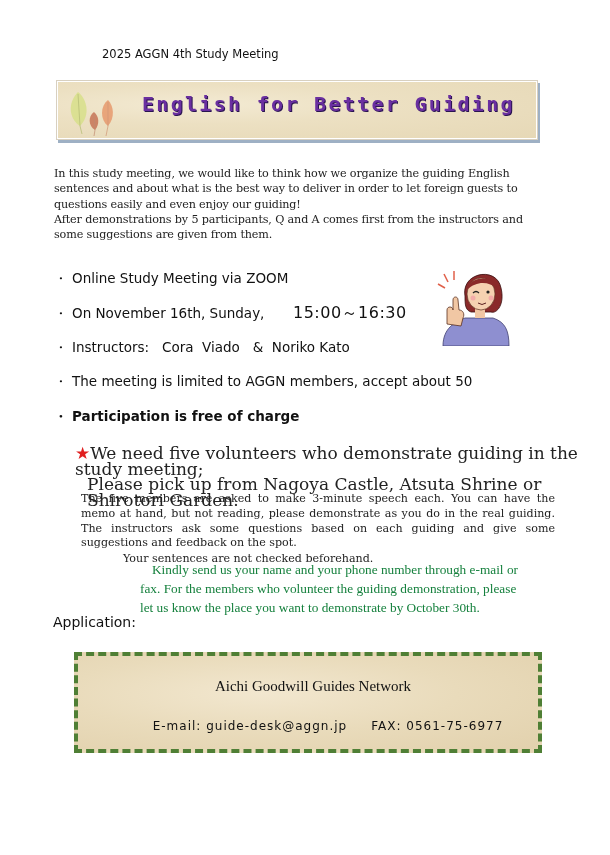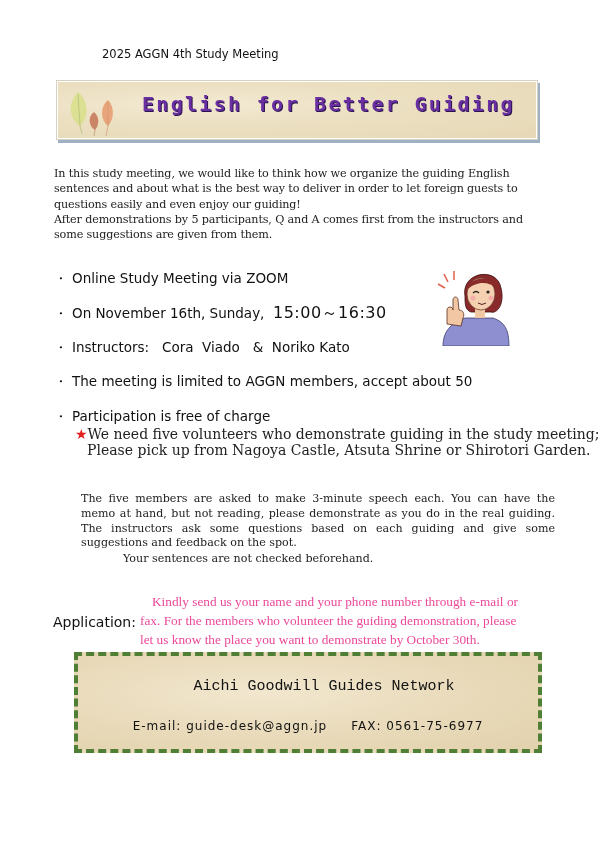--- a/index.html
+++ b/index.html
@@ -7,35 +7,35 @@
   .abs { position:absolute; }
   .header-label { left:54px; top:47px; font-family:"DejaVu Sans", sans-serif; font-size:11.5px; color:#111;margin-left:48px; }
   .banner { left:56px; top:80px; width:480px; height:58px;
     background: radial-gradient(ellipse at 30% 40%, #f3ead3 0%, #ece0c2 40%, #e6d8b6 100%);
     border:1px solid #d8d0c0; box-shadow: 2px 3px 0 #9eb0c4, 0 0 0 1px #ffffff inset; }
   .banner-title { left:142px; top:92px; font-family:"DejaVu Sans Mono", monospace; font-weight:bold; font-size:20px; letter-spacing:2.3px; color:#6a2fa0; text-shadow:1px 1px 0 #2a1450; }
   .leaves { left:62px; top:84px; width:70px; height:52px; }
   .intro { left:54px; top:166px; width:500px; font-family:"DejaVu Serif", serif; font-size:11.2px; line-height:15.3px; color:#222; letter-spacing:-0.15px; }
   .bullet { left:54px; font-family:"DejaVu Sans", sans-serif; font-size:13.5px; color:#111; white-space:nowrap; }
   .bullet .dot { display:inline-block; width:18px; }
-  .bullet .time { font-size:16px; letter-spacing:0.5px; }
+  .bullet .time { font-size:16px; letter-spacing:0.5px;margin-left:20px; }
   .mascot { left:435px; top:266px; width:82px; height:80px; }
-  .volunteer { left:75px; top:427px; font-family:"DejaVu Serif", serif; font-size:14px; line-height:15.5px; color:#222; }
+  .volunteer { left:75px; top:446px; font-family:"DejaVu Serif", serif; font-size:17px; line-height:15.5px; color:#222; }
   .volunteer .star { color:#e02020; }
   .volunteer .indent { padding-left:12px; }
   .speech { left:81px; top:492px; width:474px; font-family:"DejaVu Serif", serif; font-size:11.1px; line-height:14.8px; color:#222; text-align:justify; text-align-last:left; }
   .speech-note { left:79px; top:552px; font-family:"DejaVu Serif", serif; font-size:11.1px; color:#222;margin-left:44px; }
   .app-label { left:53px; top:582px; font-family:"DejaVu Sans", sans-serif; font-size:14px; color:#111;margin-top:32px; }
-  .app-text { left:140px; top:592px; width:418px; font-family:"Liberation Serif", serif; font-size:13.3px; line-height:19px; color:#ec4899; }
+  .app-text { left:140px; top:560px; width:418px; font-family:"Liberation Serif", serif; font-size:13.3px; line-height:19px; color:#15803d; }
   .app-text .first { margin-left:12px; }
   .contact { left:74px; top:652px; width:468px; height:101px;
     background: radial-gradient(ellipse at 40% 40%, #f2e7cf 0%, #e9dbbb 50%, #e2d1ad 100%);
     border:4px dashed #4f7f35; box-sizing:border-box; }
-  .org { left:74px; top:678px; width:468px; text-align:center; font-family:Liberation Mono, monospace; font-size:15px; color:#111; padding-left:16px; }
-  .contact-line { left:74px; top:719px; width:468px; text-align:center; font-family:"DejaVu Sans", sans-serif; font-size:12px; letter-spacing:1px; color:#111; }
+  .org { left:74px; top:678px; width:468px; text-align:center; font-family:Liberation Serif, serif; font-size:15px; color:#111; padding-left:5px; }
+  .contact-line { left:74px; top:719px; width:468px; text-align:center; font-family:"DejaVu Sans", sans-serif; font-size:12px; letter-spacing:1px; color:#111;padding-left:20px; }
   .contact-line .gap { display:inline-block; width:24px; }
 </style>
 </head>
 <body>
 
 <div class="abs header-label">2025 AGGN 4th Study Meeting</div>
 
 <div class="abs banner"></div>
 <svg class="abs leaves" viewBox="0 0 70 52">
   <path d="M16 8 C6 18 6 34 18 42 C28 32 26 16 16 8 Z" fill="#d7df8a" opacity="0.85"></path>
@@ -60,21 +60,21 @@
 </div>
 <div class="abs bullet" style="top:303px;">
   <span class="dot">・</span><span style="white-space:pre;">On November 16th, Sunday,  </span><span class="time">15:00～16:30</span>
 </div>
 <div class="abs bullet" style="top:339px;">
   <span class="dot">・</span><span style="white-space:pre;">Instructors:   Cora  Viado   &amp;  Noriko Kato</span>
 </div>
 <div class="abs bullet" style="top:373px;">
   <span class="dot">・</span><span>The meeting is limited to AGGN members, accept about 50</span>
 </div>
-<div class="abs bullet" style="top:408px;">
+<div class="abs bullet" style="top:408px;font-weight:bold;">
   <span class="dot">・</span><span>Participation is free of charge</span>
 </div>
 
 <svg class="abs mascot" viewBox="0 0 82 80">
 
   <line x1="10" y1="22" x2="3" y2="18" stroke="#e0604a" stroke-width="1.5"></line>
   <line x1="13" y1="16" x2="9" y2="8" stroke="#e0604a" stroke-width="1.5"></line>
   <line x1="19" y1="14" x2="19" y2="5" stroke="#e0604a" stroke-width="1.5"></line>
 
   <path d="M30 30 C26 6 62 0 66 22 C70 38 62 48 56 46 L36 46 C30 44 30 38 30 30 Z" fill="#8a2a2a" stroke="#3a1010" stroke-width="0.8"></path>

